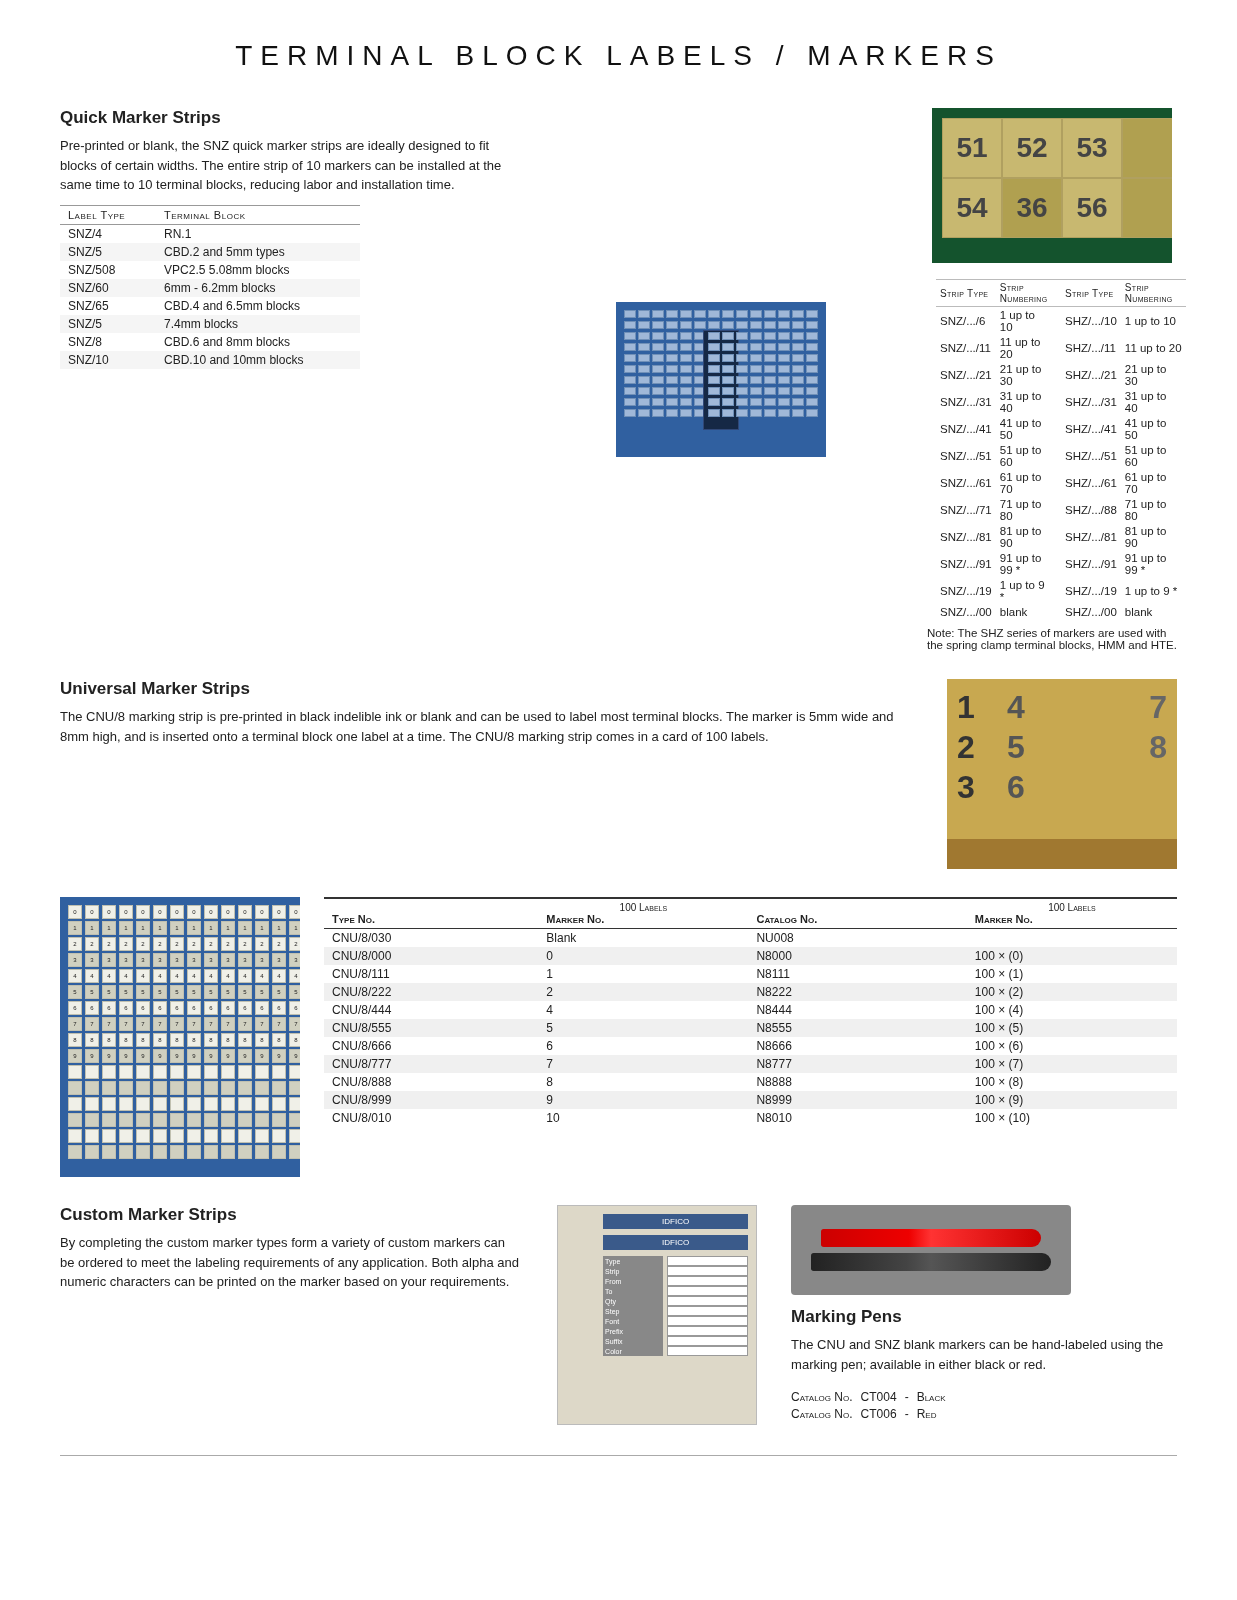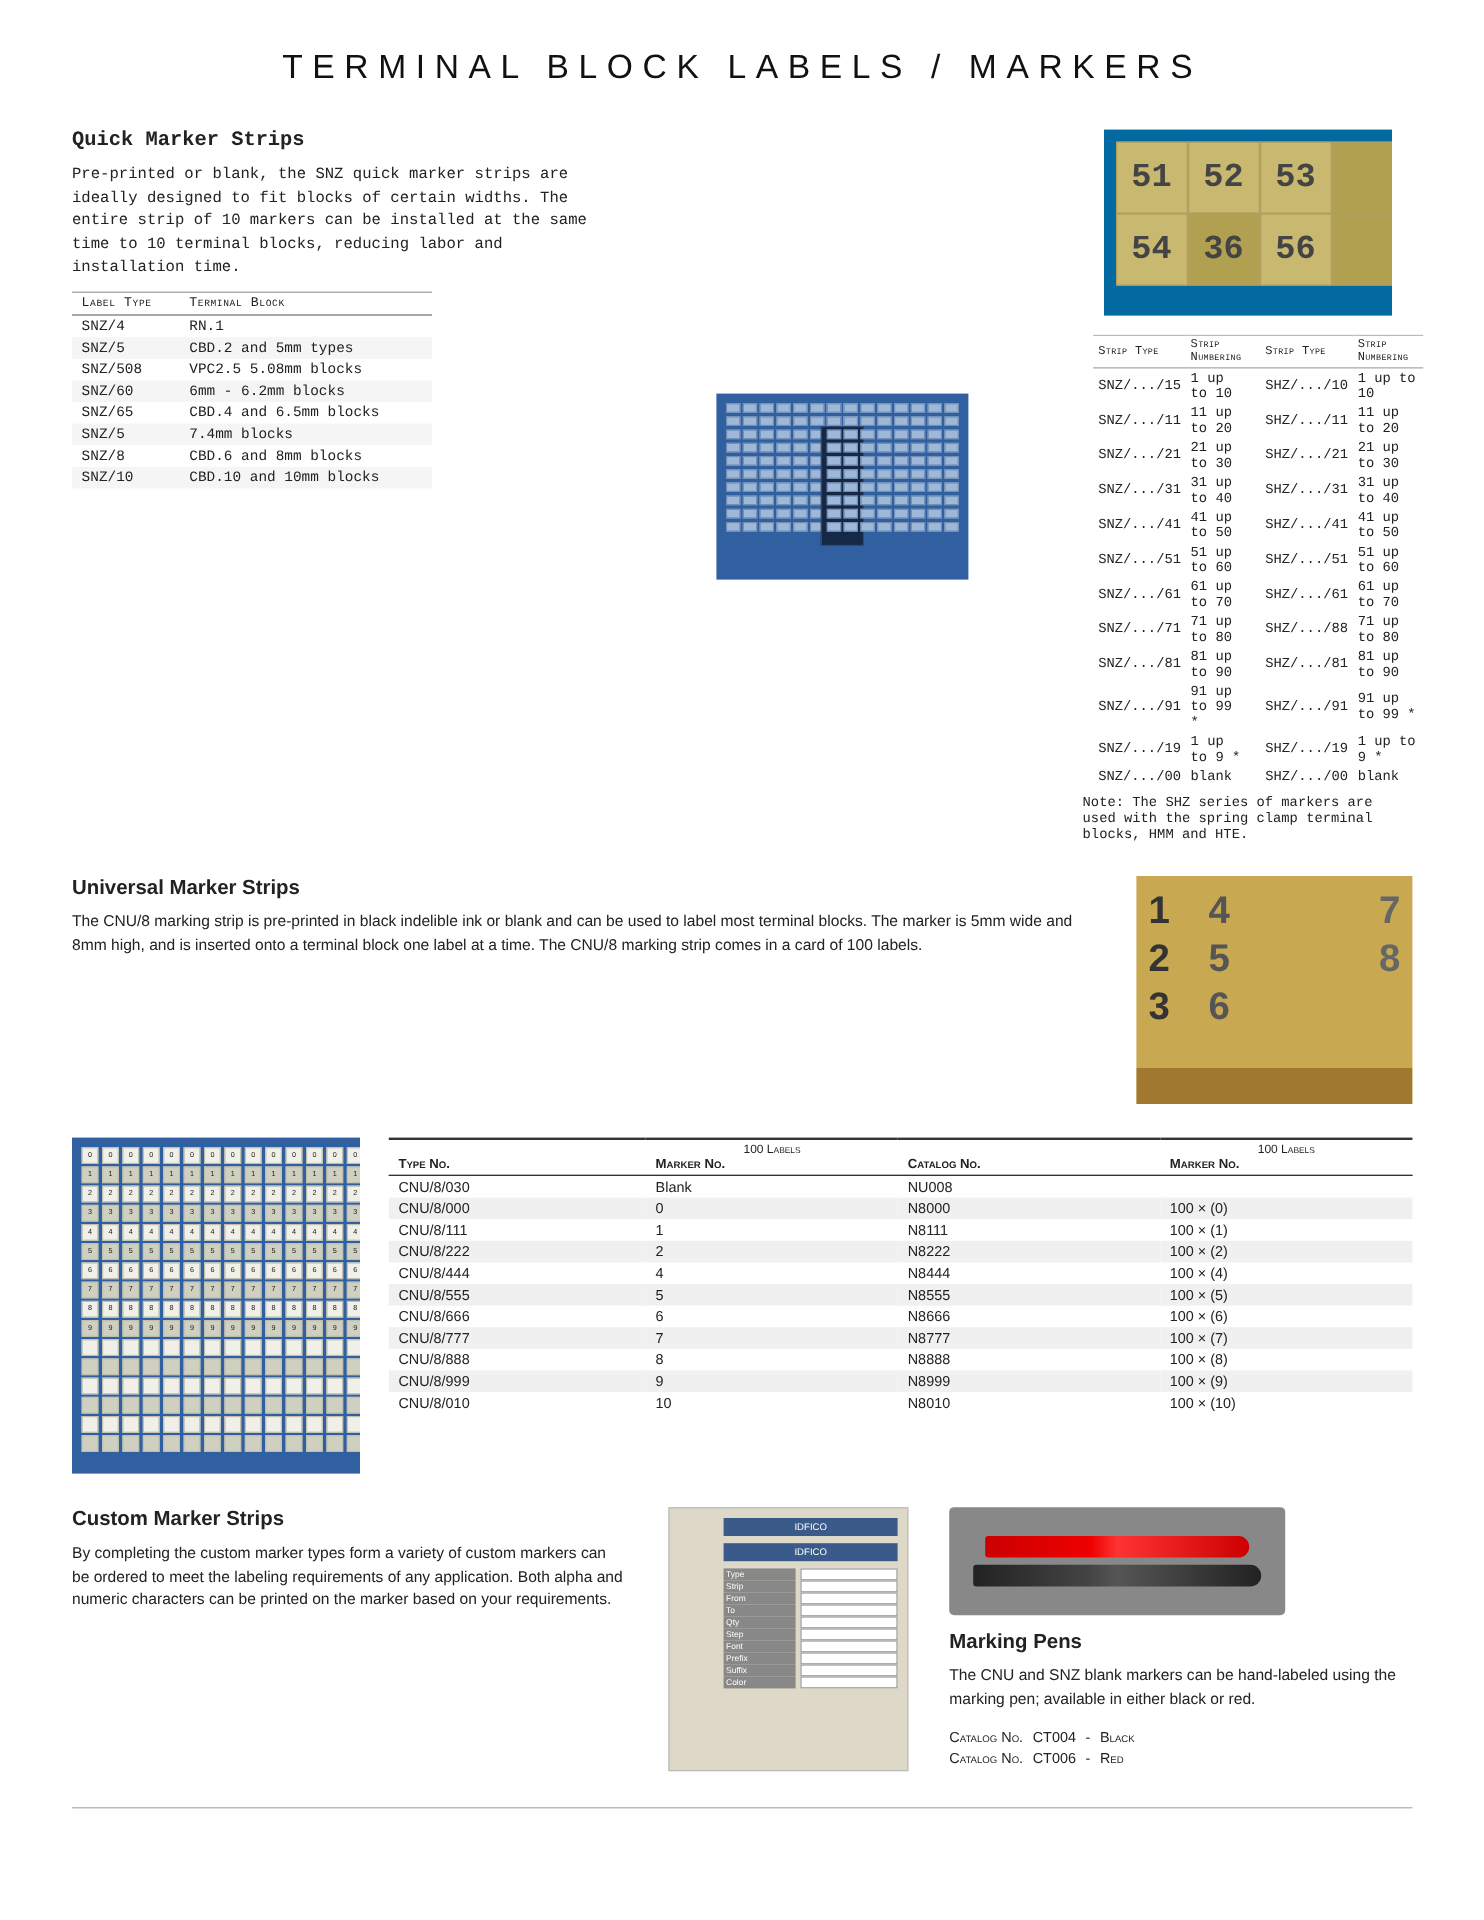--- a/index.html
+++ b/index.html
@@ -31,21 +31,20 @@
       font-size: 13px;
       line-height: 1.5;
       margin-bottom: 8px;
     }
 
     
     .section-quick {
       display: flex;
       gap: 20px;
       margin-bottom: 28px;
-      font-family: Liberation Mono, monospace;
     }
     .section-quick .text-block { flex: 1.1; }
     .section-quick .image-block {
       flex: 0.9;
       display: flex;
       align-items: center;
       justify-content: center;
     }
 
     
@@ -248,21 +247,21 @@
       right: 8px;
       top: 8px;
       display: flex;
       flex-direction: column;
       gap: 3px;
     }
 
     .terminal-img {
       width: 240px;
       height: 155px;
-      background: #0369a1;
+      background: #14532d;
       position: relative;
       overflow: hidden;
     }
     .terminal-numbers {
       position: absolute;
       top: 10px;
       left: 10px;
       display: grid;
       grid-template-columns: 60px 60px 60px 60px;
       grid-template-rows: 60px 60px;
@@ -650,21 +649,21 @@
       <thead>
         <tr>
           <th>Strip Type</th>
           <th>Strip Numbering</th>
           <th>Strip Type</th>
           <th>Strip Numbering</th>
         </tr>
       </thead>
       <tbody id="strip-numbering-tbody">
           <tr>
-            <td>SNZ/.../15</td>
+            <td>SNZ/.../6</td>
             <td style="padding-right: 14px;">1  up to 10</td>
             <td>SHZ/.../10</td>
             <td>1  up to 10</td>
           </tr>
           <tr>
             <td>SNZ/.../11</td>
             <td style="padding-right: 14px;">11 up to 20</td>
             <td>SHZ/.../11</td>
             <td>11 up to 20</td>
           </tr>

